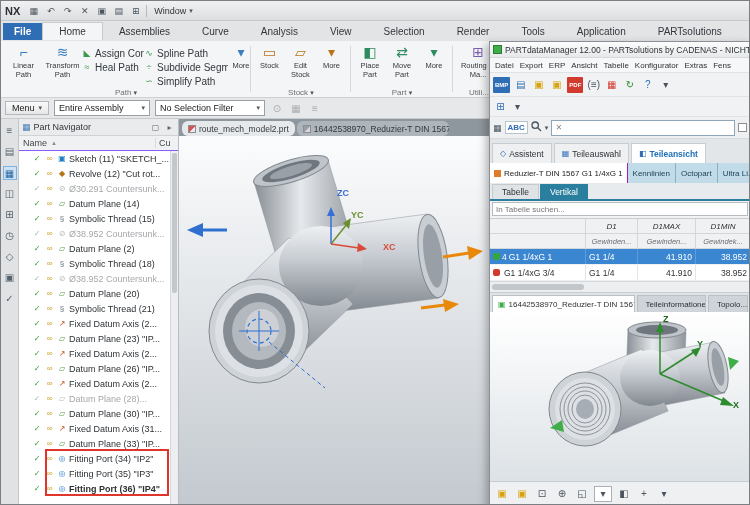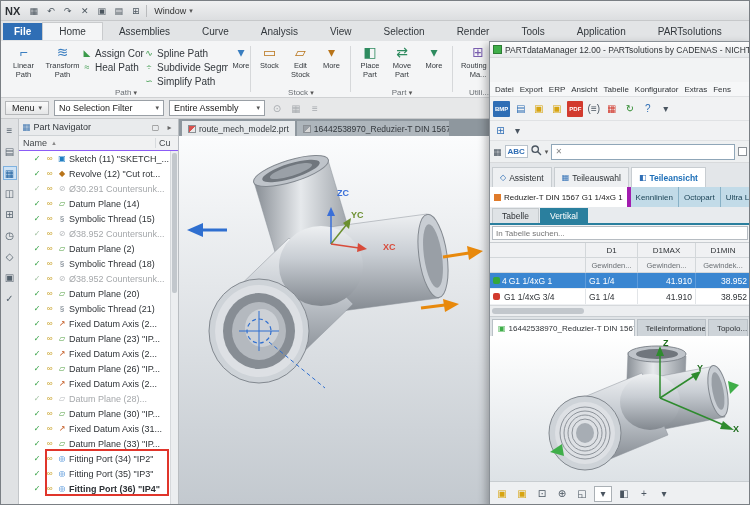--- a/index.html
+++ b/index.html
@@ -74,66 +74,66 @@
 .t-plane .tico{color:#4f9e3f}.t-thread .tico{color:#6f7a85}.t-axis .tico{color:#c2581f}.t-port .tico{color:#2e7dd1}
 .trn.dim{color:#a5a8ab;}.trn.dim .chk{color:#9fbf9f;}.trn.dim .tico{color:#b5b8bb;}
 .trn.bold .lbl{font-weight:bold;}
 .selbox{position:absolute;left:26px;right:9px;top:298px;height:47px;border:2px solid #e0352b;pointer-events:none;}
 .tree-sb{position:absolute;top:0;right:0;bottom:0;width:8px;background:#eceef0;border-left:1px solid #d6d9dc;}
 .tree-sb .thumb{position:absolute;top:2px;left:1px;width:5px;height:140px;background:#c2c7cc;border-radius:2px;}
 
 
 .vp{position:absolute;top:118px;left:178px;bottom:0;width:310px;z-index:1;}
 .vp-tabs{height:17px;background:#8e979e;display:flex;align-items:flex-end;padding-left:3px;gap:2px;}
-.vp-tab{height:15px;display:flex;align-items:center;gap:3px;padding:0 6px;font-size:8.5px;background:#aeb6bc;color:#33383d;white-space:nowrap;overflow:hidden;max-width:152px;flex:none;}
+.vp-tab{height:15px;display:flex;align-items:center;gap:3px;padding:0 6px;font-size:8.5px;background:#aeb6bc;color:#33383d;white-space:nowrap;overflow:hidden;max-width:152px;flex:none;border-radius:6px;}
 .vp-tab.active{background:#e6e9eb;}
 .vp-tab-ico{width:8px;height:8px;flex:none;background:linear-gradient(135deg,#d9534f 55%,#e8e8e8 55%);border:1px solid #8a8f94;}
 .vp-tab.inactive .vp-tab-ico{background:linear-gradient(135deg,#9aa0a6 55%,#d8d8d8 55%);}
 .vp-canvas{position:absolute;top:17px;left:0;right:0;bottom:0;background:linear-gradient(#fbfcfd,#c3c9cf);overflow:hidden;}
 .ax{position:absolute;font-size:9px;font-weight:bold;}
 .ax-zc{left:158px;top:52px;color:#3a6fd8;}
 .ax-yc{left:172px;top:74px;color:#6b8f2f;}
 .ax-xc{left:204px;top:106px;color:#d84b3a;}
 
 
 .pdm{position:absolute;top:40px;left:488px;width:262px;height:465px;background:#f2f3f4;border:1px solid #8a9096;box-shadow:-3px 3px 8px rgba(0,0,0,.28);display:flex;flex-direction:column;z-index:10;font-size:8.5px;}
 .pdm-title{height:16px;flex:none;background:linear-gradient(#fdfdfd,#e6e8ea);display:flex;align-items:center;gap:3px;padding:0 3px;font-size:8.5px;white-space:nowrap;overflow:hidden;border-bottom:1px solid #d7d9db;color:#2e3236;}
 .pdm-cube{width:9px;height:9px;flex:none;background:#3fae49;border:1px solid #2c7d34;}
-.pdm-menu{height:15px;flex:none;display:flex;align-items:center;background:#f6f7f8;border-bottom:1px solid #e0e2e4;padding:0 2px;overflow:hidden;margin-top:24px;}
+.pdm-menu{height:15px;flex:none;display:flex;align-items:center;background:#f6f7f8;border-bottom:1px solid #e0e2e4;padding:0 2px;overflow:hidden;}
 .pdm-menu .mi{padding:1px 3px;font-size:8px;white-space:nowrap;color:#2e3236;}
 .pdm-tb1{height:24px;flex:none;display:flex;align-items:center;gap:3px;padding:0 3px;background:#f1f2f3;border-bottom:1px solid #e0e2e4;overflow:hidden;}
 .pdm-ico{min-width:15px;height:16px;display:flex;align-items:center;justify-content:center;font-size:10px;color:#4a5560;flex:none;}
 .badge{font-size:6px;font-weight:bold;color:#fff;padding:2px 2px;border-radius:1px;}
 .badge-blue{background:#2f6eb5;}
 .badge-red{background:#d23a2e;}
 .c-yellow{color:#d7a410;}.c-blue{color:#2f6eb5;}.c-red{color:#d23a2e;}.c-green{color:#2e8b2e;}.c-dark{color:#4a5560;}
 .pdm-tb2{height:20px;flex:none;display:flex;align-items:center;gap:2px;padding:0 3px;background:#f1f2f3;border-bottom:1px solid #e0e2e4;}
 .pdm-search{height:22px;flex:none;display:flex;align-items:center;gap:3px;padding:0 3px;background:#eef0f1;border-bottom:1px solid #d8dadc;}
 .ps-ico{font-size:9px;color:#4a5560;flex:none;}
 .abc{color:#2f6eb5;font-weight:bold;font-size:8px;border:1px solid #b9c3cc;background:#fff;padding:1px 2px;flex:none;}
 .pdm-search .inputwrap{flex:1;height:16px;border:1px solid #8fa6b8;background:#fff;display:flex;align-items:center;padding:0 3px;gap:3px;}
 .pdm-search input{flex:1;border:none;outline:none;font-size:9px;min-width:10px;}
 .clr{color:#888;font-size:8px;flex:none;}
 .cbx{width:9px;height:9px;border:1px solid #8a9096;background:#fff;flex:none;}
 .pdm-tabs{height:24px;flex:none;display:flex;align-items:flex-end;background:#e3e6e9;padding:2px 2px 0;gap:2px;}
 .pdm-tab{height:20px;display:flex;align-items:center;gap:3px;padding:0 7px;background:#eef0f2;border:1px solid #c8cdd1;border-bottom:none;font-size:8.5px;white-space:nowrap;color:#2e3236;}
 .pdm-tab .tico2{font-size:8px;color:#2f6eb5;}
 .pdm-tab.active{background:#fff;color:#1d6fb8;font-weight:bold;}
 .pdm-parttabs{height:20px;flex:none;background:#9fc3d6;display:flex;align-items:stretch;overflow:hidden;}
-.pp-title{background:#fff;display:flex;align-items:center;gap:3px;padding:0 4px;font-size:8px;border-right:4px solid #a21caf;white-space:nowrap;color:#222;flex:none;}
+.pp-title{background:#fff;display:flex;align-items:center;gap:3px;padding:0 4px;font-size:8px;border-right:1px solid #a21caf;white-space:nowrap;color:#222;flex:none;}
 .pp-dot{width:7px;height:7px;background:#e07b2a;flex:none;}
 .pp-tabs{display:flex;}
 .pp-tab{display:flex;align-items:center;padding:0 5px;font-size:8px;color:#173f52;border-right:1px solid #88b1c6;background:#c2dbe8;white-space:nowrap;}
 .pdm-viewtabs{height:18px;flex:none;background:#e8ebee;display:flex;align-items:flex-end;padding-left:2px;gap:1px;border-bottom:2px solid #2a7f9e;}
 .vt{height:15px;padding:0 9px;display:flex;align-items:center;background:#dfe3e6;font-size:8.5px;border:1px solid #c5cacd;border-bottom:none;color:#2e3236;}
 .vt.active{background:#2a7f9e;color:#fff;border-color:#2a7f9e;}
 .pdm-tsearch{height:17px;flex:none;padding:1px 2px;background:#f2f3f4;}
 .pdm-tsearch input{width:100%;height:14px;border:1px solid #b6bcc2;font-size:8px;padding:0 3px;outline:none;}
 .ptable{flex:none;background:#fff;border-top:1px solid #c9cdd1;}
-.thead-r{display:flex;height:15px;background:#f0f1f3;border-bottom:1px solid #d3d7da;font-size:8px;color:#2e3236;}
+.thead-r{display:flex;height:15px;background:#f0f1f3;border-bottom:1px solid #d3d7da;font-size:8px;color:#2e3236;font-style:italic;}
 .th{border-right:1px solid #d3d7da;display:flex;align-items:center;justify-content:center;overflow:hidden;white-space:nowrap;}
 .th.blank{width:96px;flex:none;}
 .heads,.subs{display:flex;}
 .heads .th:nth-child(1),.subs .th:nth-child(1){width:52px;}
 .heads .th:nth-child(2),.subs .th:nth-child(2){width:58px;}
 .heads .th:nth-child(3),.subs .th:nth-child(3){width:55px;}
 .subs .th{color:#6a6f74;font-size:7.5px;}
 .trow{display:flex;height:16px;align-items:center;font-size:8.5px;border-bottom:1px solid #eef0f2;background:#fff;color:#2e3236;}
 .trow.selected{background:#3a86d1;color:#fff;}
 .tc{padding:0 3px;overflow:hidden;white-space:nowrap;border-right:1px solid #e2e5e8;height:100%;display:flex;align-items:center;}
@@ -294,26 +294,26 @@
         <span>Utili...</span>
       </div>
     </div>
   </div>
 
   <div class="tbarrow">
     <span class="menu-btn">
       <span>Menu</span>
         <span class="caret">▾</span>
     </span>
+    <span class="dd" style="width:96px;">
+      <span style="flex:1;">Entire Assembly</span>
+        <span class="caret">▾</span>
+    </span>
     <span class="dd" style="width:110px;">
       <span style="flex:1;">No Selection Filter</span>
-        <span class="caret">▾</span>
-    </span>
-    <span class="dd" style="width:96px;">
-      <span style="flex:1;">Entire Assembly</span>
         <span class="caret">▾</span>
     </span>
     <span class="tb-faint">⊙</span>
     <span class="tb-faint">▦</span>
     <span class="tb-faint">≡</span>
   </div>
 
   <div class="lstrip">
       <span class="ls-ico">≡</span>
       <span class="ls-ico">▤</span>

